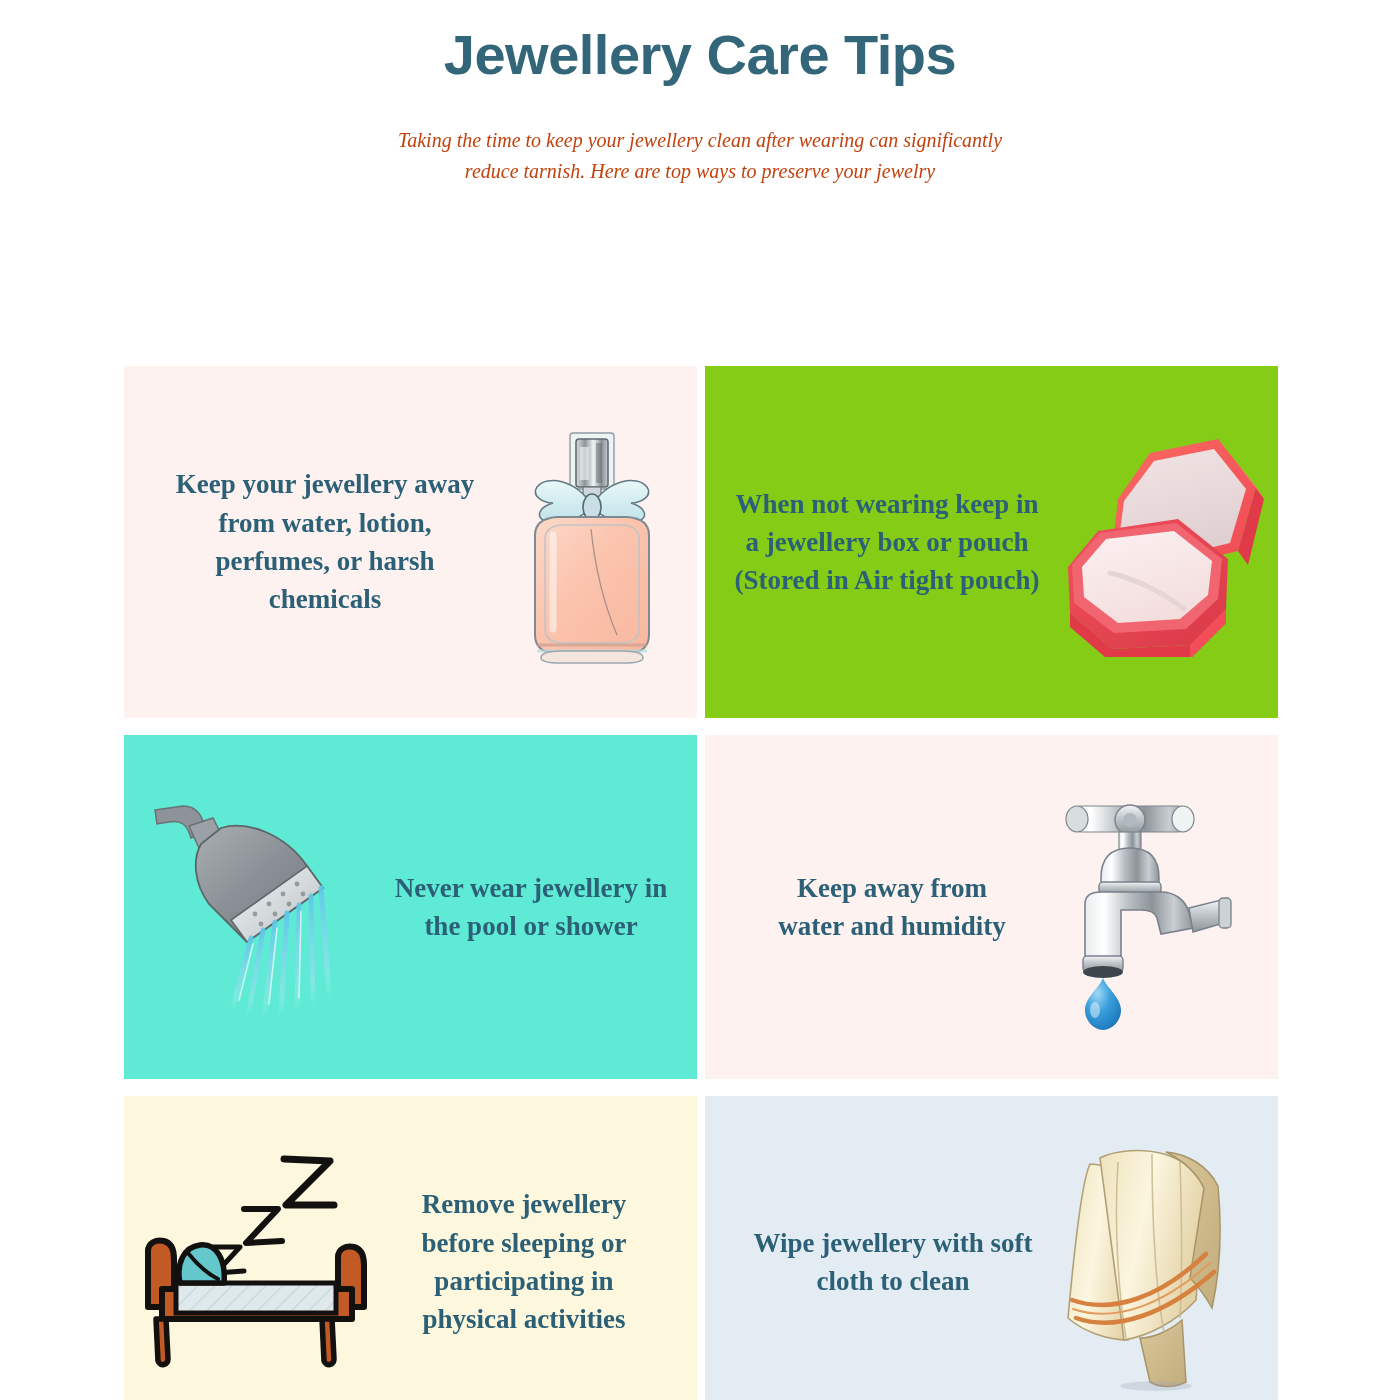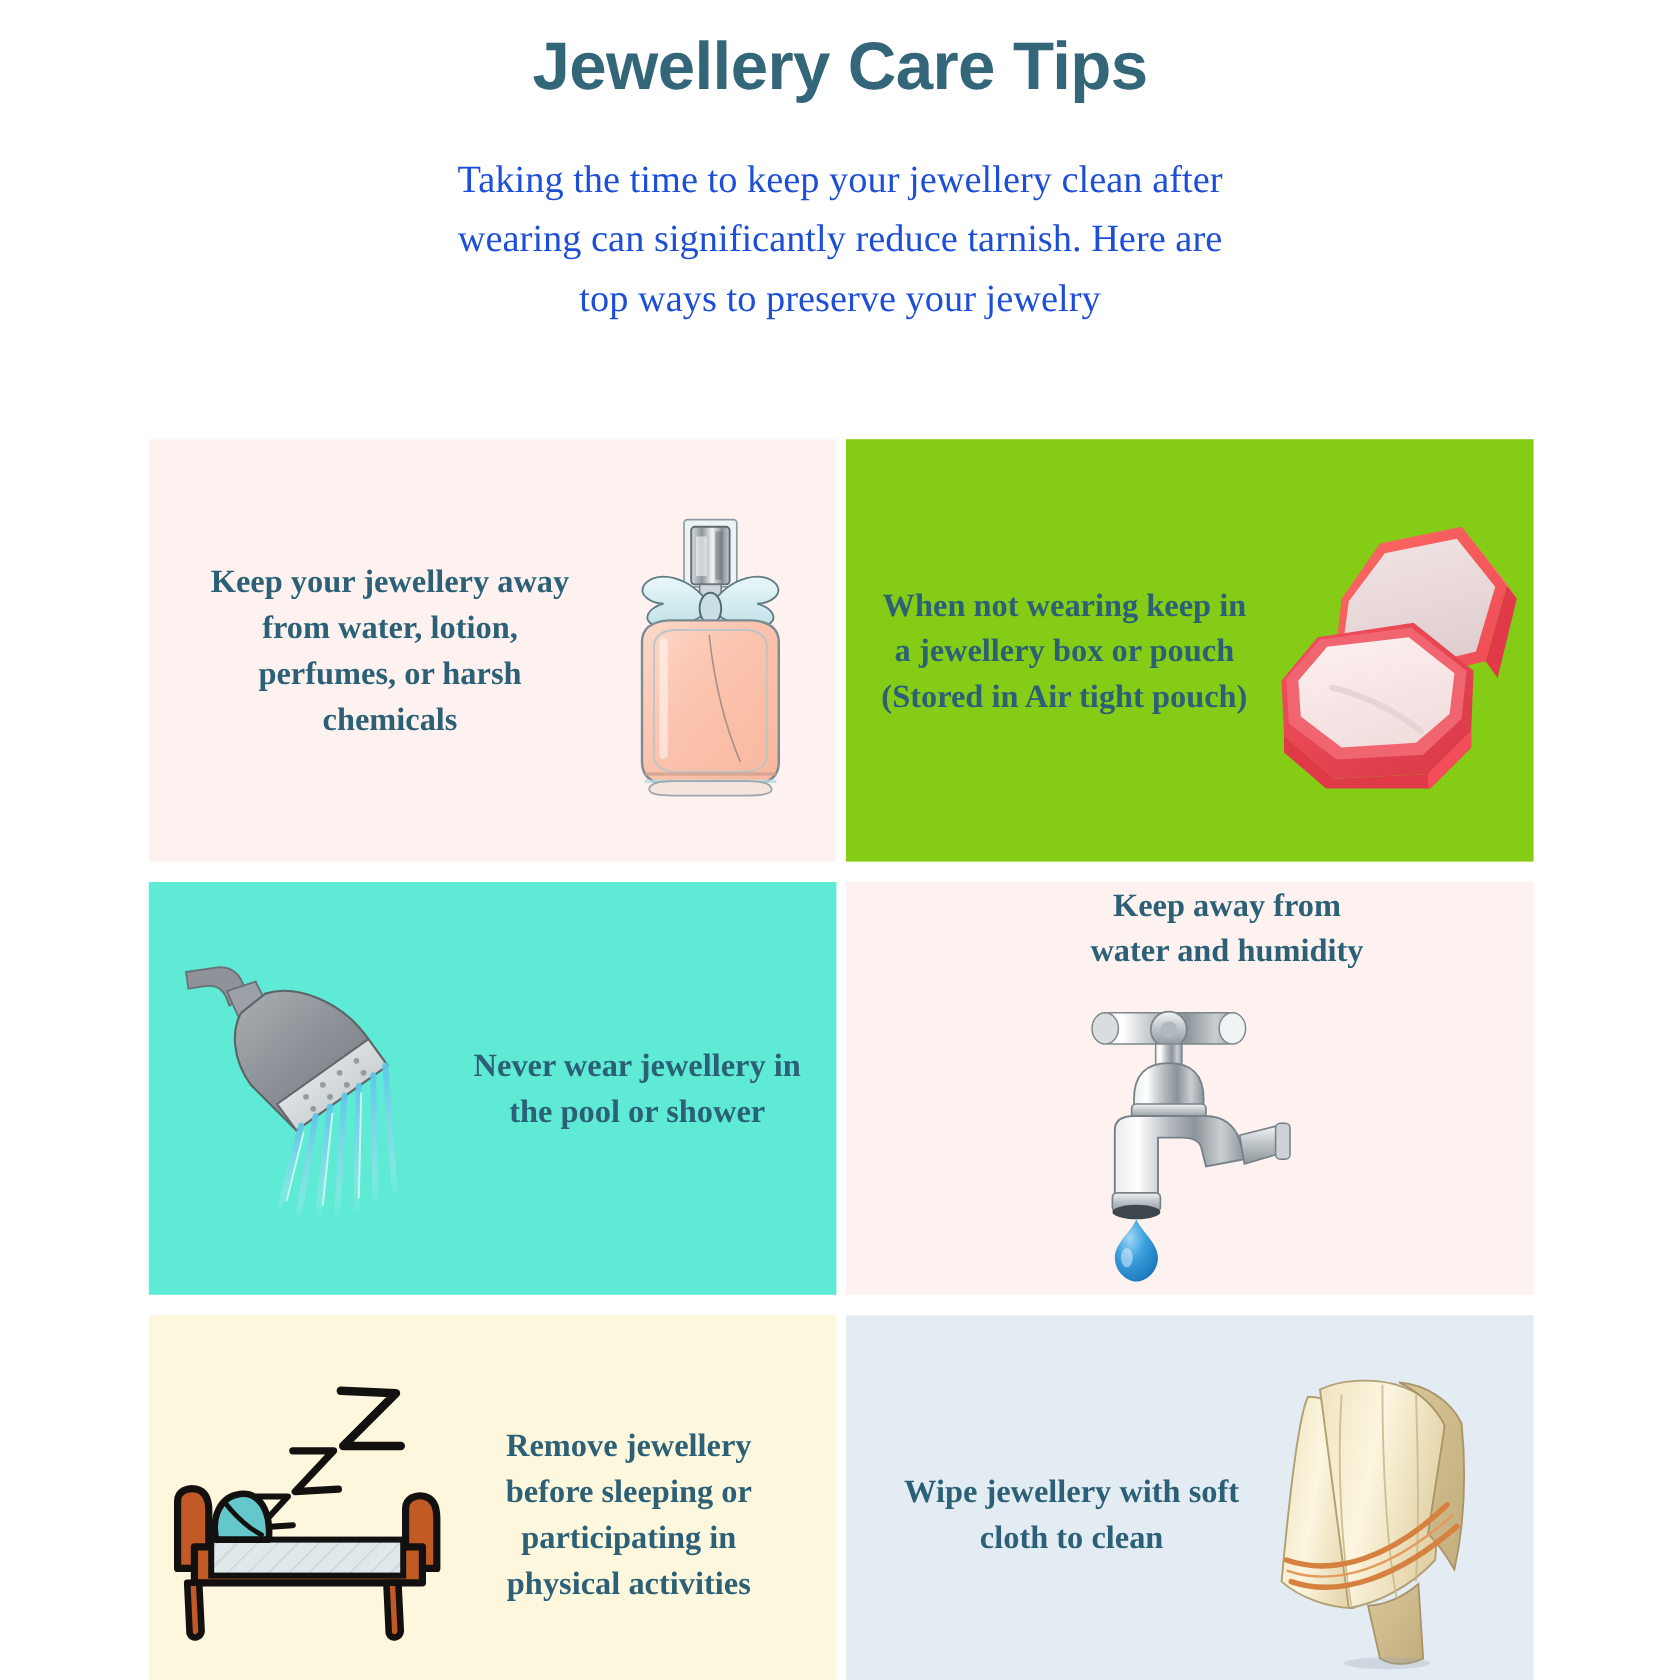--- a/index.html
+++ b/index.html
@@ -31,23 +31,24 @@
     font-family: "Liberation Sans", "DejaVu Sans", sans-serif;
     font-weight: bold;
     font-size: 56px;
     line-height: 1.12;
     letter-spacing: -0.5px;
     color: #336679;
     margin: 0;
   }
   .page-subtitle {
     font-family: "Liberation Serif", "DejaVu Serif", serif;
-    font-size: 32px;
+    font-style: italic;
+    font-size: 20px;
     line-height: 1.55;
-    color: #1d4ed8;
+    color: #c2410c;
     margin: 38px auto 0;
     width: 640px;
     text-align: center;
   }
 
   
   .grid {
     position: absolute;
     left: 124px;
     top: 318px;
@@ -254,21 +255,21 @@
           </g>
           <g stroke="#ffffff" stroke-width="1.6" stroke-linecap="round" opacity="0.65" fill="none">
             <line x1="106" y1="152" x2="92" y2="208"></line>
             <line x1="130" y1="136" x2="122" y2="212"></line>
             <line x1="154" y1="119" x2="152" y2="206"></line>
           </g>
         </svg>
       </div>
     </div>
 
-    <div class="card c4 text-left" style="background:#fdf2f0;flex-direction:column;">
+    <div class="card c4 text-left" style="background:#fdf2f0;">
       <div class="card-text">Keep away from water and humidity</div>
       <div class="card-art">
         <svg class="art-svg" width="210" height="250" viewBox="0 0 210 250">
           <defs>
             <linearGradient id="chrome" x1="0" y1="0" x2="1" y2="0">
               <stop offset="0%" stop-color="#e9ecee"></stop>
               <stop offset="18%" stop-color="#ffffff"></stop>
               <stop offset="42%" stop-color="#b5bbc0"></stop>
               <stop offset="62%" stop-color="#8d9499"></stop>
               <stop offset="82%" stop-color="#c9ced2"></stop>

